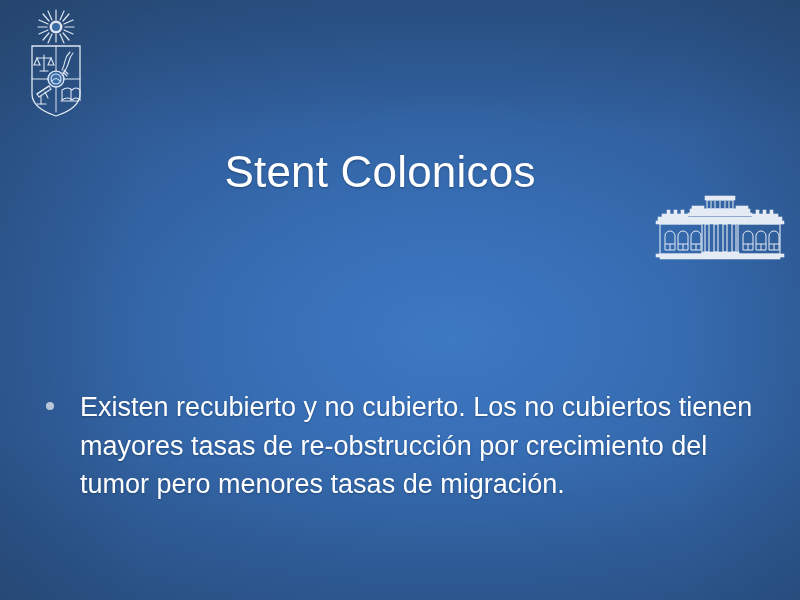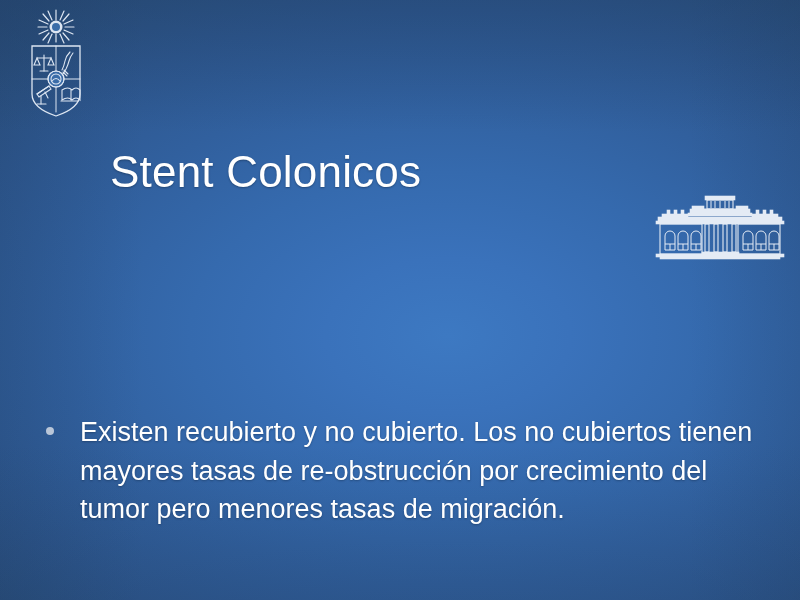--- a/index.html
+++ b/index.html
@@ -51,20 +51,21 @@
     width: 144px;
     height: 80px;
   }
 
   
   .slide-title {
     position: absolute;
     left: 110px;
     top: 36px;
     width: 540px;
+    text-align: center;
     color: #ffffff;
     font-size: 44px;
     font-weight: 300;
     letter-spacing: 0.2px;
     line-height: 1.1;
     text-shadow: 0 1px 2px rgba(15,35,62,0.45);
   }
 
   
   .body-list {
@@ -89,21 +90,21 @@
   .bullet-item:last-child { margin-bottom: 0; }
   .bullet-dot {
     position: absolute;
     left: 10px;
     top: 14px;
     width: 8px;
     height: 8px;
     border-radius: 50%;
     background: #b9c6d8;
   }
-  .bullet-text { display: block; margin-top: 25px; }
+  .bullet-text { display: block; }
 </style>
 </head>
 <body>
 
 <div id="slide">
 
   <div class="logo-uchile">
     <svg viewBox="0 0 72 112" width="72" height="112">
       <g stroke="#dde6f2" fill="none" stroke-width="1.1" stroke-linecap="round">
 

